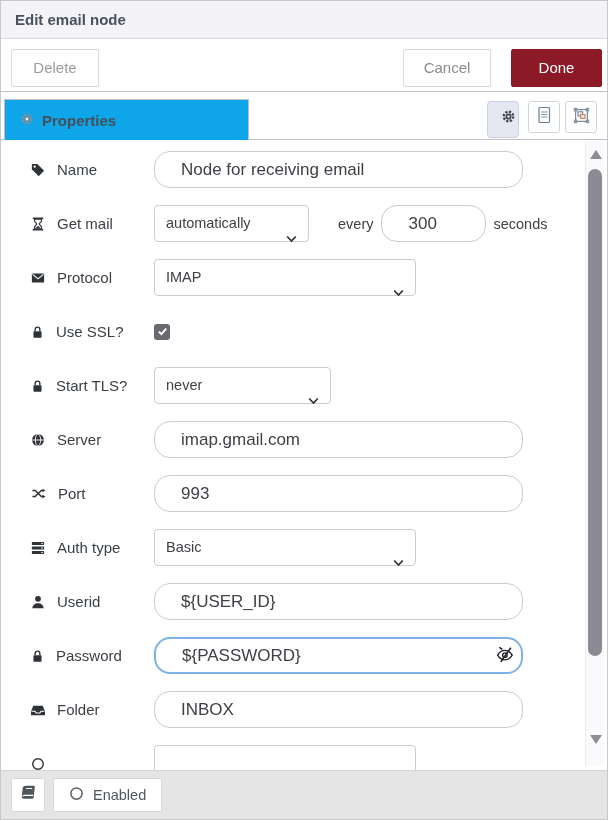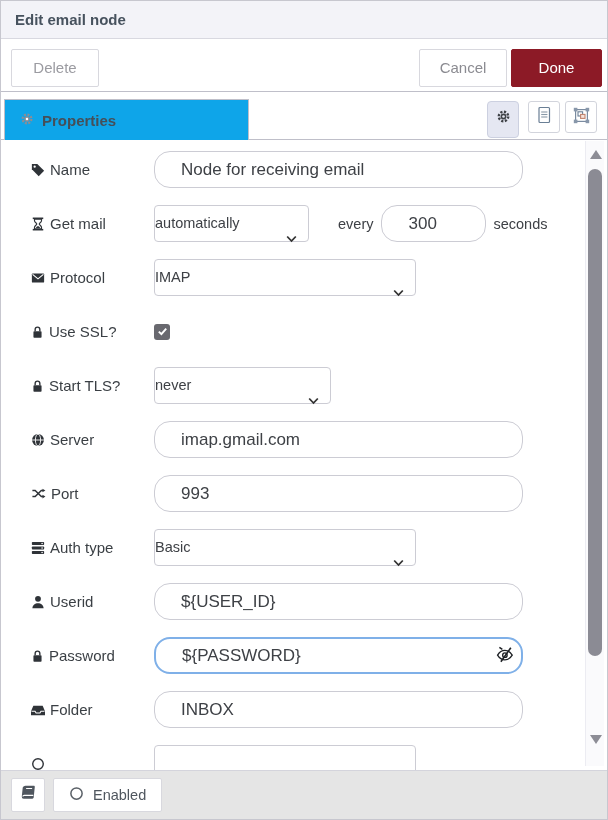--- a/index.html
+++ b/index.html
@@ -15,21 +15,21 @@
          line-height:37px; padding-left:14px; font-size:15px; font-weight:bold;
          color:#47525e; }
 
   
   .btnbar { position:absolute; top:39px; left:0; right:0; height:52px;
             background:#fff; border-bottom:1px solid #bfbfc9; }
   .btn { position:absolute; top:9px; height:38px; border:1px solid #d8d8de;
          background:#fff; border-radius:2px; font-size:15px; text-align:center;
          line-height:36px; cursor:pointer; }
   .btn-delete { left:10px; width:88px; color:#9b9ba1; }
-  .btn-cancel { right:100px; width:88px; color:#8b8b91; }
+  .btn-cancel { right:116px; width:88px; color:#8b8b91; }
   .btn-done   { right:5px; width:91px; background:#8C1A26; border-color:#8C1A26;
                 color:#fff; }
 
   
   .tabstrip { position:absolute; top:96px; left:0; right:0; height:43px;
               background:#fff; border-bottom:1px solid #bfbfc9; }
   .tab { position:absolute; left:3px; top:2px; width:245px; height:41px;
          background:#0ea5e9; border:1px solid #bfbfc9; border-bottom:none;
          z-index:2; display:flex; align-items:center; gap:8px;
          padding-left:15px; font-size:15px; font-weight:bold; color:#454f59; }
@@ -40,31 +40,31 @@
   .iconbtn.sel { background:#e5e7f2; border-color:#ccd0e0; }
   .ib-gear { left:486px; color:#70737c; }
   .ib-doc  { left:527px; }
   .ib-frame{ left:564px; }
 
   
   .formarea { position:absolute; top:139px; left:0; right:0; height:631px;
               background:#fff; overflow:hidden; padding:11px 0 0 30px; }
   .row { height:37px; margin-bottom:17px; display:flex; align-items:center;
          position:relative; }
-  .flabel { width:123px; display:flex; align-items:center; gap:5px;
+  .flabel { width:123px; display:flex; align-items:center; gap:12px;
             font-size:15px; color:#3a3f44; flex:none; }
   .flabel .ficon { color:#2f3338; display:flex; flex:none; }
   input.tx { height:37px; border:1px solid #ccccd4; border-radius:16px;
              padding:0 26px; font-size:17px; color:#3e4146; background:#fff;
              font-family:"Liberation Sans", sans-serif; outline:none; }
   .w-wide { width:369px; }
   .w-small { width:105px; }
   .sel { position:relative; height:37px; border:1px solid #ccccd4;
          border-radius:4px; background:#fff; font-size:14.5px; color:#3e4146;
-         line-height:35px; cursor:pointer; }
+         line-height:35px; padding-left:11px; cursor:pointer; }
   .sel .chev { position:absolute; right:11px; top:15px; }
   .sel-155 { width:155px; } .sel-262 { width:262px; } .sel-177 { width:177px; }
   .inlinetxt { font-size:14.5px; color:#3e4146; }
   .ml29{ margin-left:29px; } .ml8{ margin-left:8px; } .ml7{ margin-left:7px; }
   .checkbox { width:16px; height:16px; background:#69696f; border-radius:3px;
               display:flex; align-items:center; justify-content:center;
               cursor:pointer; }
   .pwdwrap { position:relative; width:369px; height:37px; }
   .pwdwrap input { width:369px; border:2px solid #7fb0e8; padding-right:34px; }
   .eyebtn { position:absolute; right:9px; top:9px; color:#1e2125; cursor:pointer;

